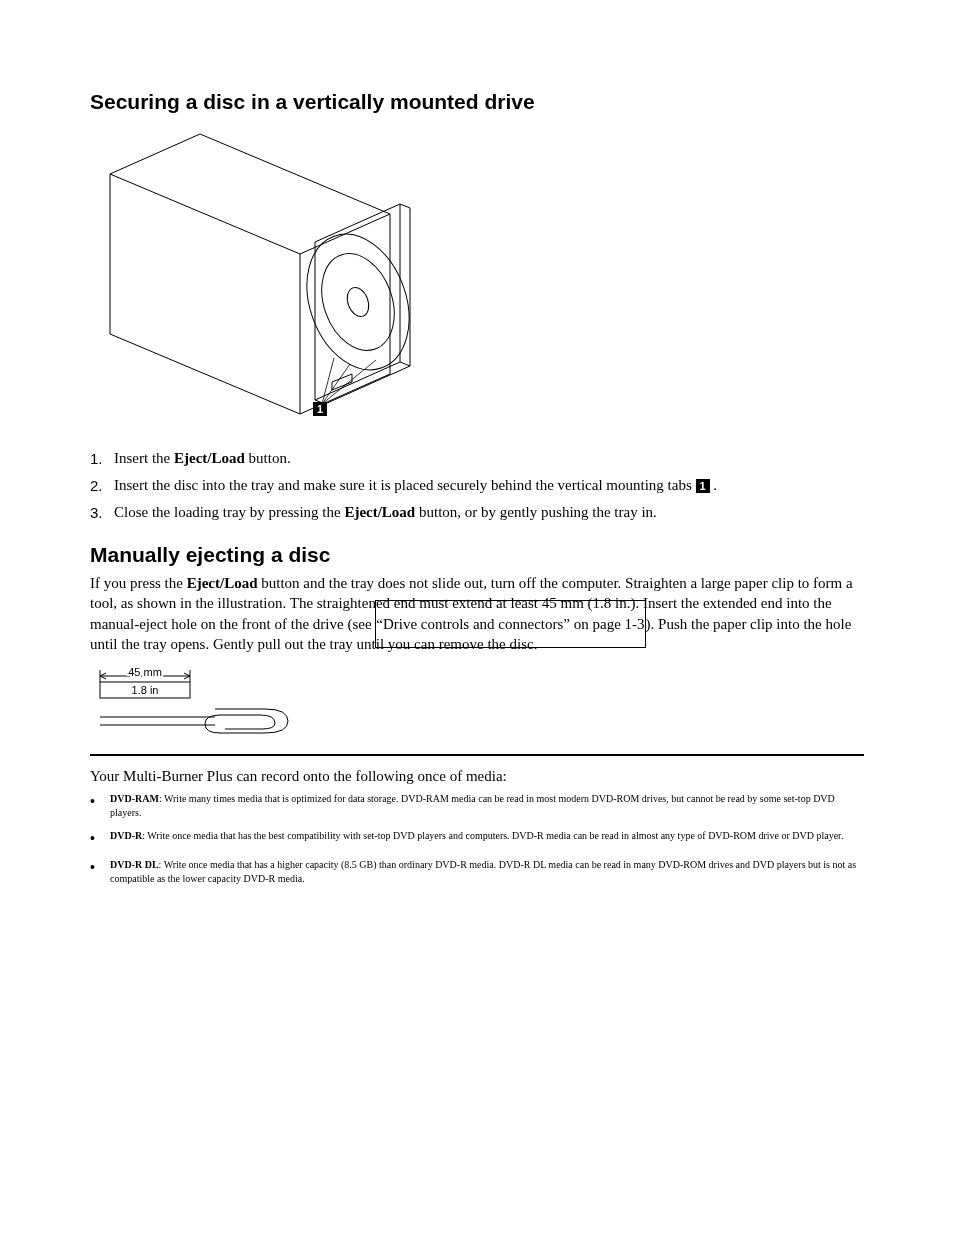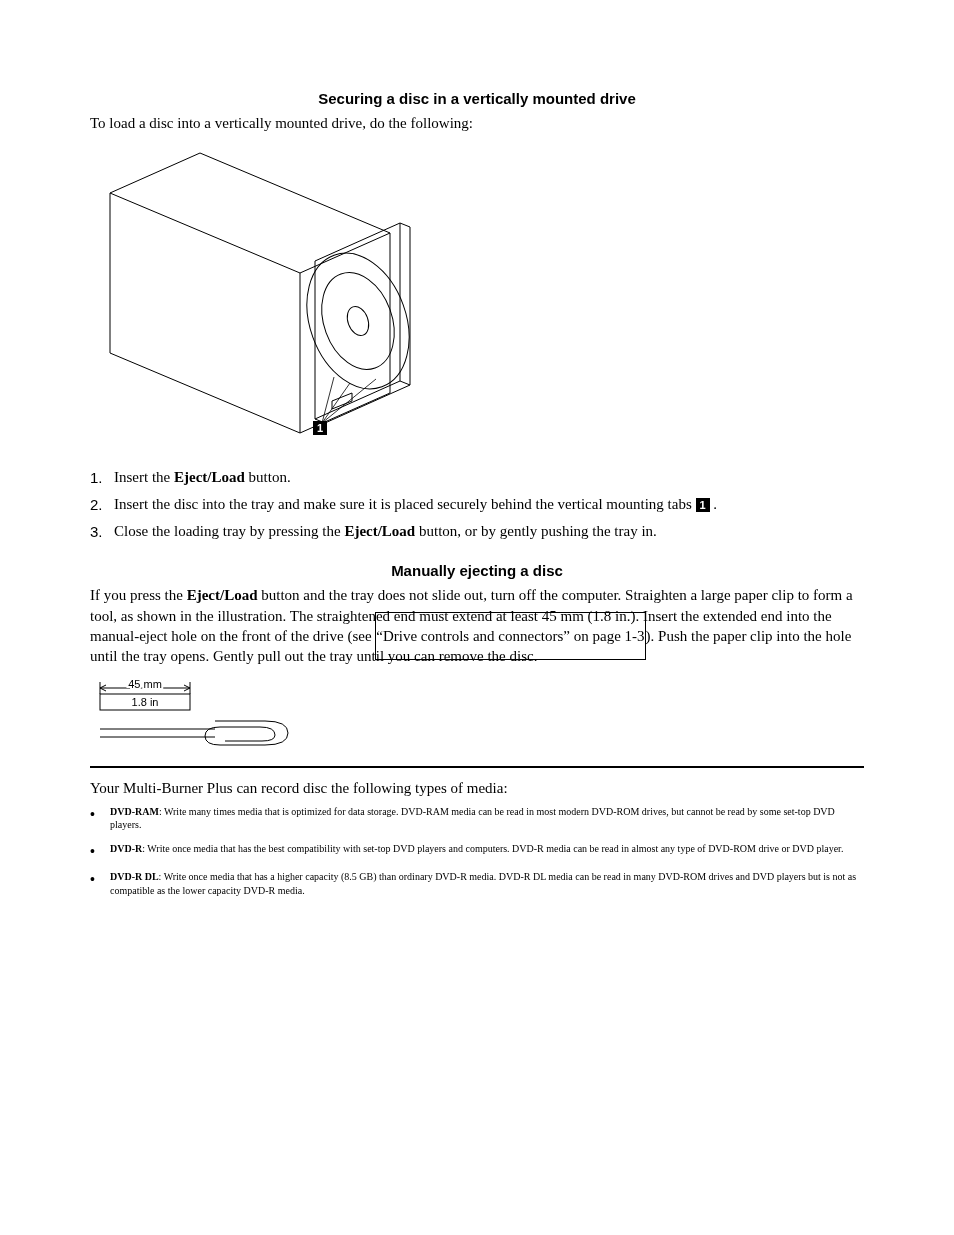--- a/index.html
+++ b/index.html
@@ -9,23 +9,22 @@
     color: #000;
     background: #fff;
     width: 954px;
   }
   .page {
     padding: 90px 90px 60px 90px;
   }
   h2 {
     font-family: Helvetica, Arial, sans-serif;
     font-weight: bold;
-    font-size: 15px;
+    font-size: 21px;
     margin: 0 0 6px 0;
-    text-align: center;
   }
   p {
     font-size: 15px;
     line-height: 1.35;
     margin: 0 0 6px 0;
   }
   .figure-drive {
     margin: 10px 0 14px 0;
   }
   .figure-clip {
@@ -105,21 +104,20 @@
   .section { margin-bottom: 20px; }
   svg { display: block; }
 </style>
 </head>
 <body>
 
 <div class="page">
 
   <div class="section">
     <h2>Securing a disc in a vertically mounted drive</h2>
-    <p>To load a disc into a vertically mounted drive, do the following:</p>
 
     <div class="figure-drive">
       <svg width="360" height="310" viewBox="0 0 360 310">
         <g stroke="#000" stroke-width="1" fill="none">
 
           <path d="M 20 50 L 110 10 L 300 90 L 300 250 L 210 290 L 20 210 Z"></path>
           <path d="M 20 50 L 210 130 L 210 290"></path>
           <path d="M 210 130 L 300 90"></path>
 
           <path d="M 225 118 L 310 80 L 310 238 L 225 276 Z"></path>
@@ -186,21 +184,21 @@
         <text x="55" y="12" font-family="Helvetica,Arial,sans-serif" font-size="11" text-anchor="middle" fill="#fff" stroke="#fff" stroke-width="4">45 mm</text>
         <text x="55" y="12" font-family="Helvetica,Arial,sans-serif" font-size="11" text-anchor="middle">45 mm</text>
         <text x="55" y="30" font-family="Helvetica,Arial,sans-serif" font-size="11" text-anchor="middle">1.8 in</text>
       </svg>
     </div>
   </div>
 
   <hr class="rule">
 
   <div class="section">
-    <p>Your Multi-Burner Plus can record disc the following types of media:</p>
+    <p>Your Multi-Burner Plus can record onto the following once of media:</p>
     <ul class="bulleted">
       <li>
           <span><span class="bold">DVD-RAM</span><span>: Write many times media that is optimized for data storage. DVD-RAM media can be read in most modern DVD-ROM drives, but cannot be read by some set-top DVD players.</span></span>
         </li>
       <li>
           <span><span class="bold">DVD-R</span><span>: Write once media that has the best compatibility with set-top DVD players and computers. DVD-R media can be read in almost any type of DVD-ROM drive or DVD player.</span></span>
         </li>
       <li>
           <span><span class="bold">DVD-R DL</span><span>: Write once media that has a higher capacity (8.5 GB) than ordinary DVD-R media. DVD-R DL media can be read in many DVD-ROM drives and DVD players but is not as compatible as the lower capacity DVD-R media.</span></span>
         </li>

